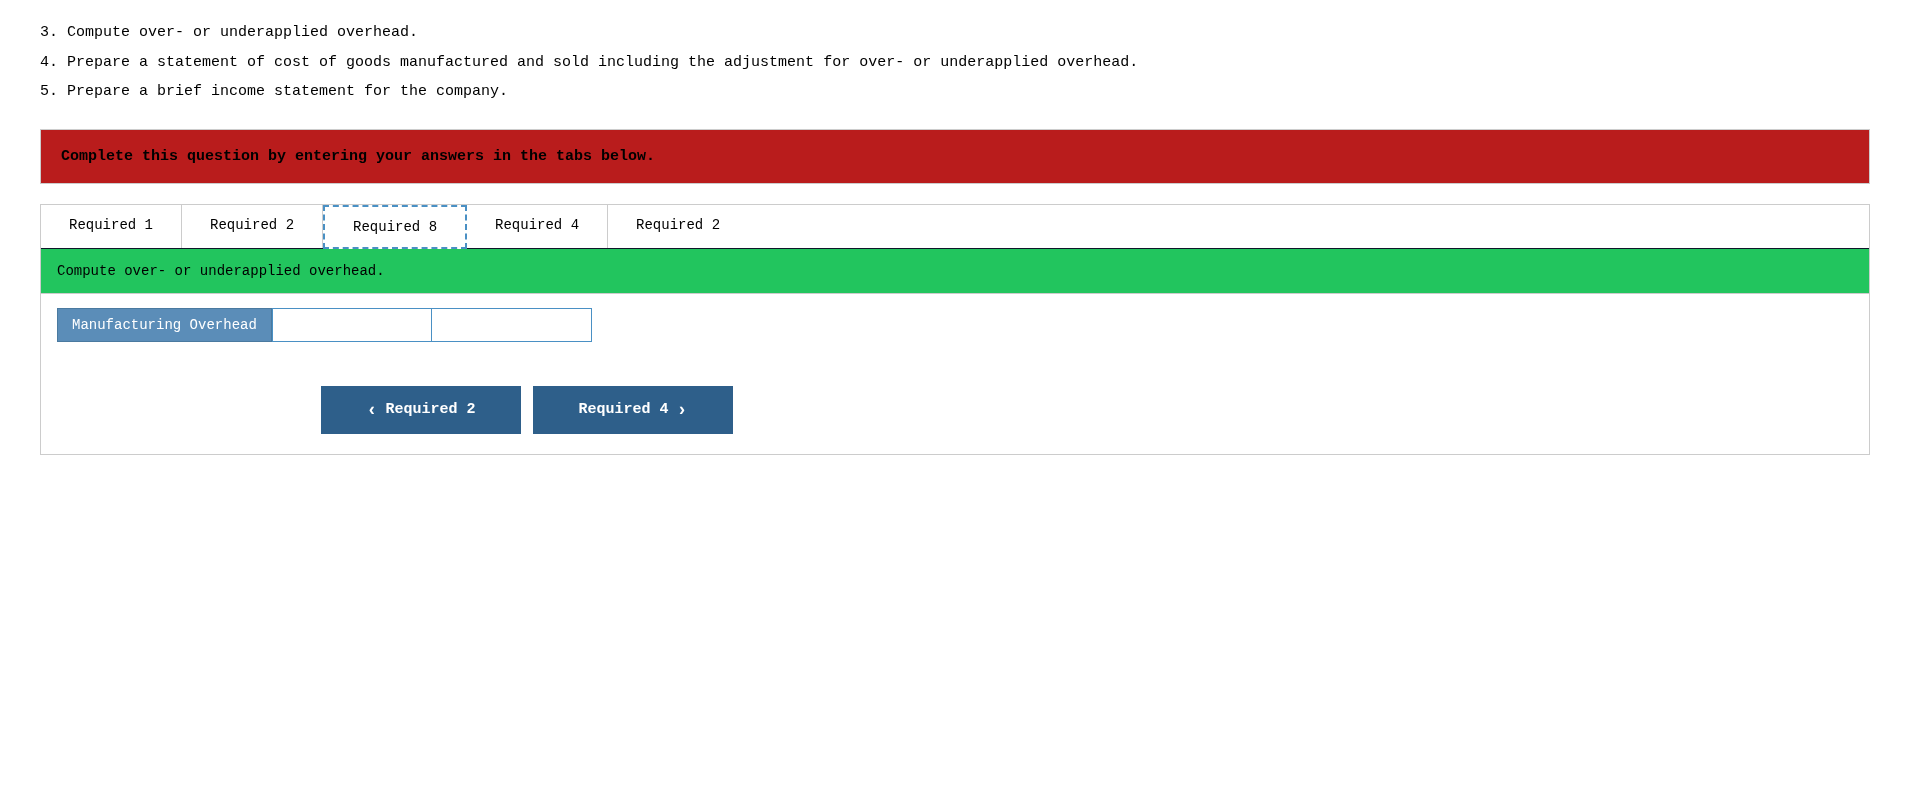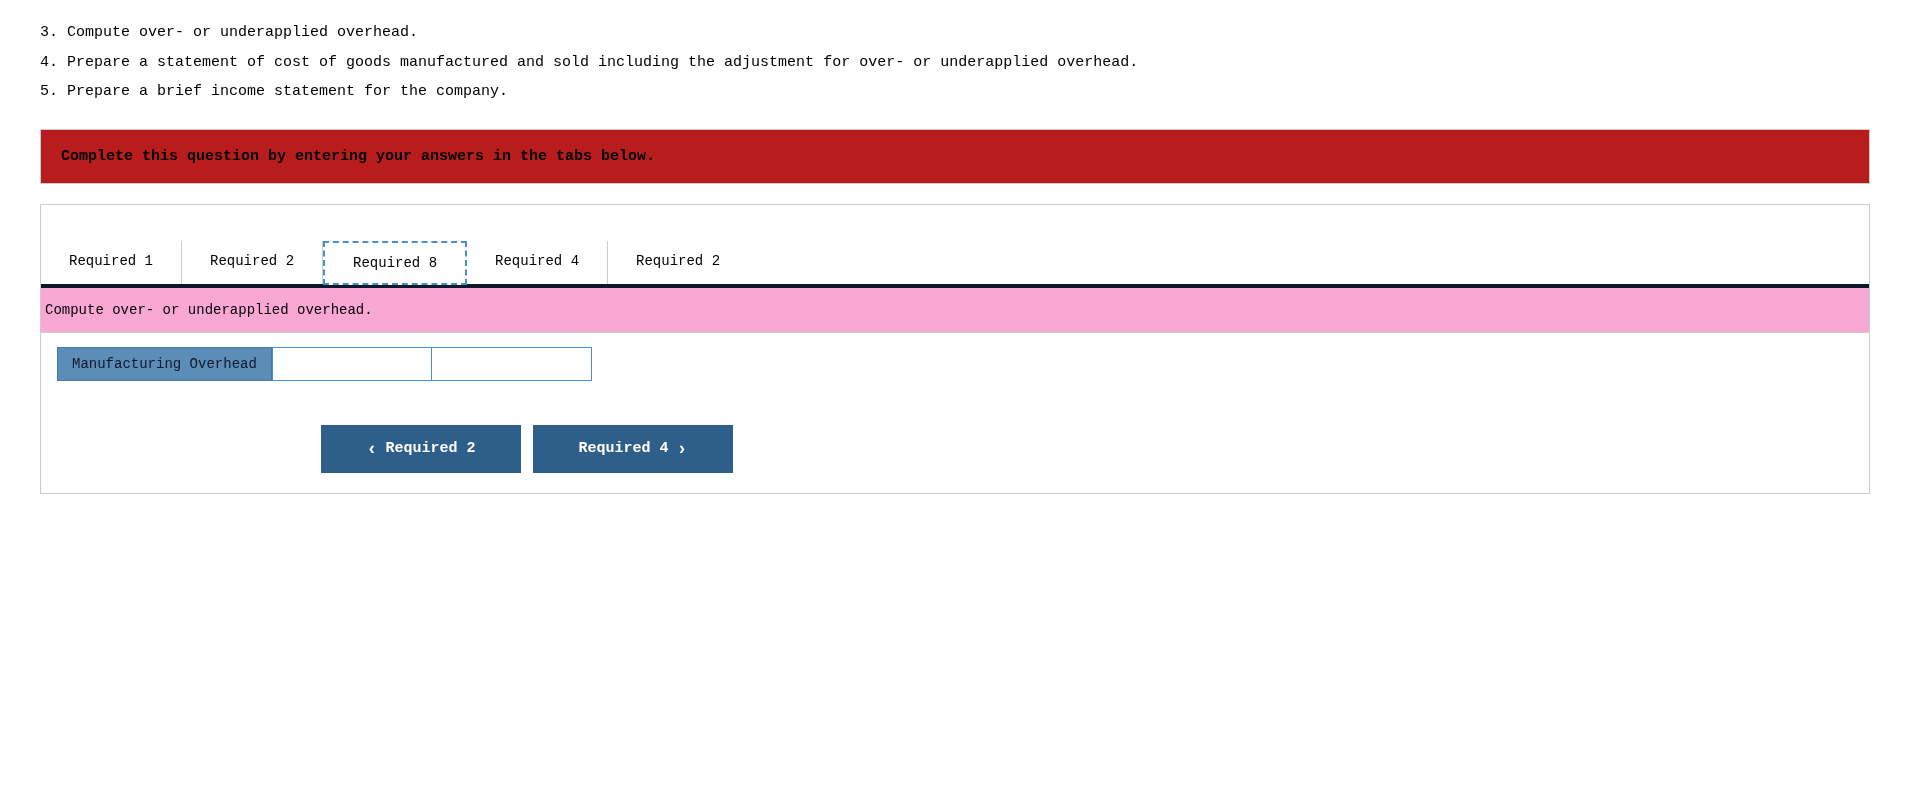--- a/index.html
+++ b/index.html
@@ -38,23 +38,22 @@
       font-size: 15px;
     }
 
     .tabs-container {
       border: 1px solid #cccccc;
       margin-bottom: 0;
     }
 
     .tabs-row {
       display: flex;
-      border-bottom: 4px solid #0f172a;
+      border-bottom: 1px solid #0f172a;
       background: #ffffff;
-      margin-top: 36px;
     }
 
     .tab {
       padding: 12px 28px;
       border-right: 1px solid #cccccc;
       cursor: pointer;
       font-size: 14px;
       background: #ffffff;
       user-select: none;
       white-space: nowrap;
@@ -67,40 +66,40 @@
     .tab.active {
       border: 2px dashed #4a90c4;
       border-bottom: 2px dashed #4a90c4;
       margin-bottom: -1px;
       background: #ffffff;
       position: relative;
       z-index: 1;
     }
 
     .tab-content-area {
-      background: #f9a8d4;
-      padding: 14px 4px;
+      background: #22c55e;
+      padding: 14px 16px;
       font-size: 14px;
       border-bottom: 1px solid #cccccc;
     }
 
     .table-area {
       padding: 14px 16px;
       background: #ffffff;
     }
 
     .mfg-row {
       display: flex;
       align-items: stretch;
       margin-bottom: 16px;
     }
 
     .mfg-label {
       background: #5b8db8;
-      color: #0f172a;
+      color: #ffffff;
       padding: 8px 14px;
       font-size: 14px;
       border: 1px solid #4a7aa0;
       min-width: 200px;
       display: flex;
       align-items: center;
     }
 
     .mfg-input-1 {
       border: 1px solid #4a90c4;

